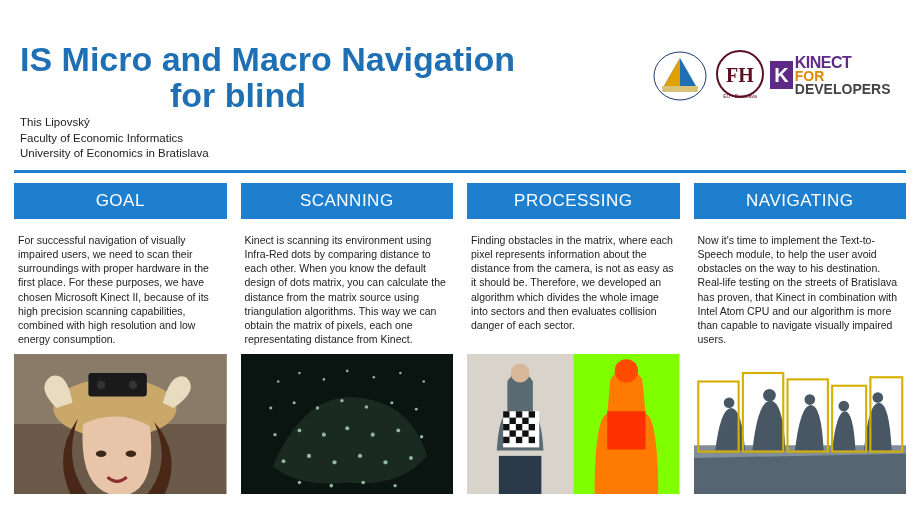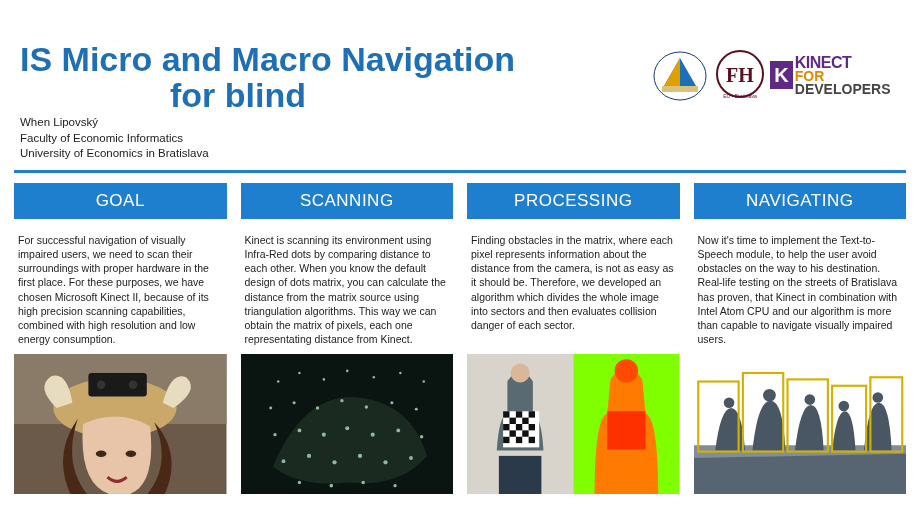--- a/index.html
+++ b/index.html
@@ -113,21 +113,21 @@
   }
 </style>
 </head>
 <body>
 
 <div class="header">
   <div class="title-block">
     <div class="title">IS Micro and Macro Navigation</div>
     <div class="title title-line2">for blind</div>
     <div class="author-block">
-      <div>When Lipovský</div>
+      <div>This Lipovský</div>
       <div>Faculty of Economic Informatics</div>
       <div>University of Economics in Bratislava</div>
     </div>
   </div>
   <div class="logos">
     <div class="logo" title="Ekonomická Univerzita v Bratislave">
       <svg viewBox="0 0 60 55">
         <ellipse cx="30" cy="28" rx="26" ry="24" fill="none" stroke="#1b3a6b" stroke-width="1"></ellipse>
         <path d="M14 38 L30 10 L46 38 Z" fill="#1f6fb5"></path>
         <path d="M14 38 L30 10 L30 38 Z" fill="#e0a000"></path>

